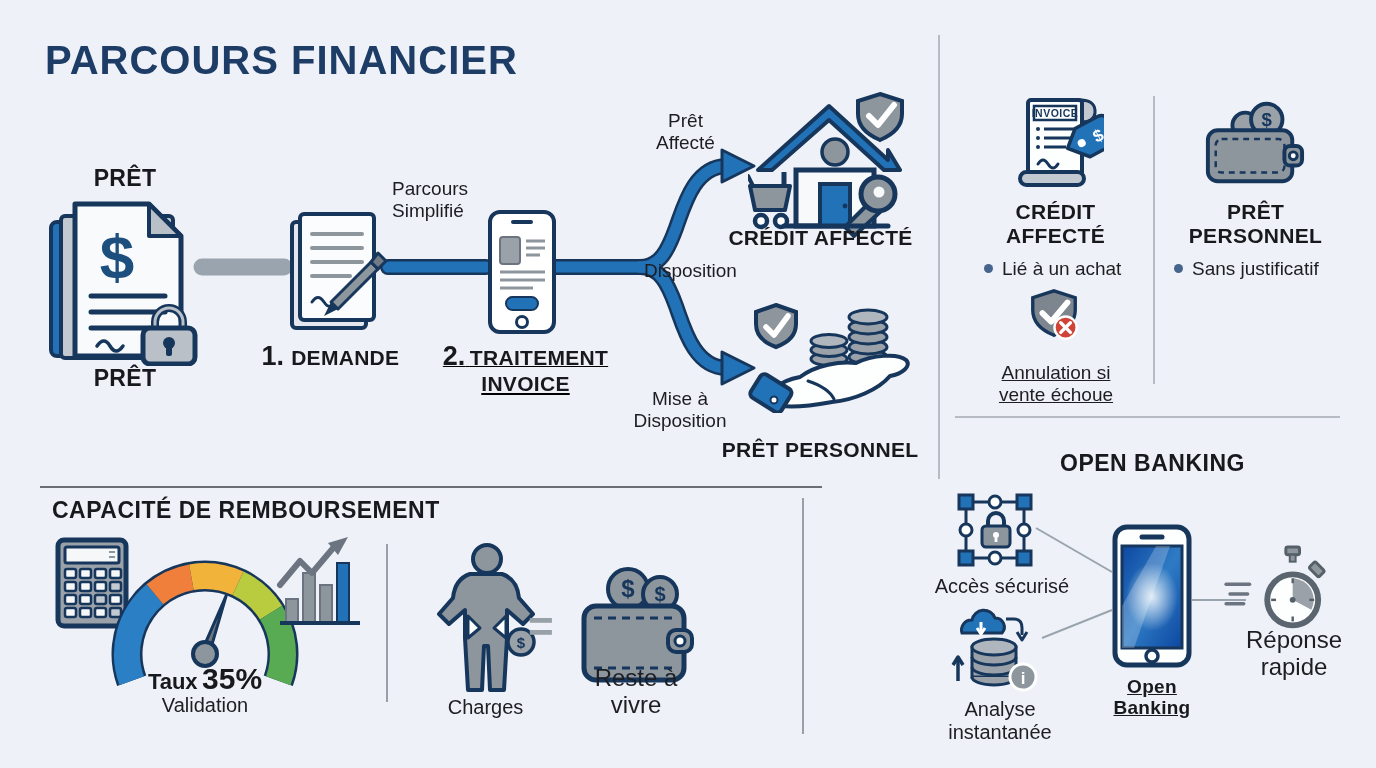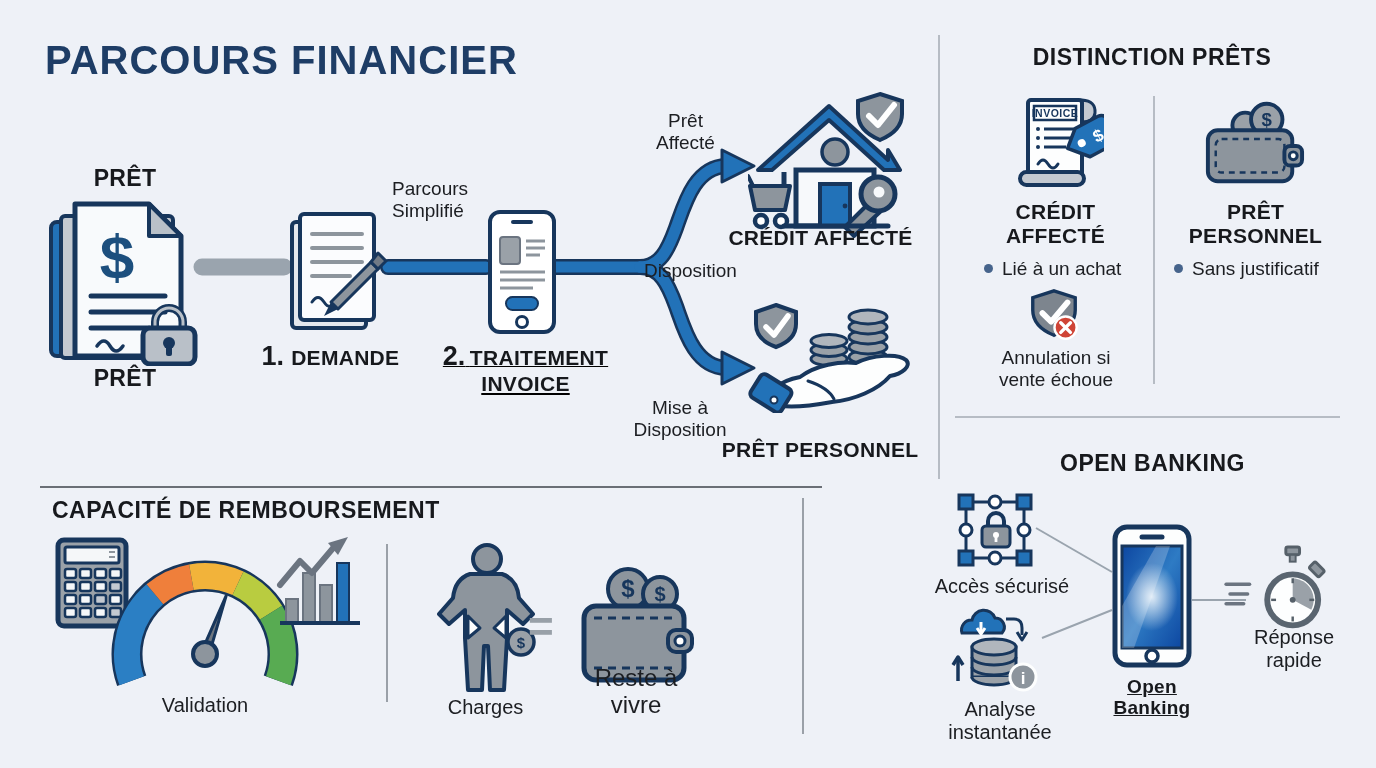--- a/index.html
+++ b/index.html
@@ -101,21 +101,21 @@
   </svg>
   <div class="abs ctr" style="left:438px;top:341px;width:175px;text-decoration:underline;">
     <div><span class="num">2.</span>
       <span class="lbl">TRAITEMENT</span></div>
     <div class="lbl">INVOICE</div>
   </div>
 
   <div class="abs note pre ctr" style="left:643px;top:110px;width:85px;">Prêt
 Affecté</div>
   <div class="abs note" style="left:644px;top:260px;width:100px;">Disposition</div>
-  <div class="abs note pre ctr" style="left:626px;top:388px;width:108px;margin-top:9px;">Mise à
+  <div class="abs note pre ctr" style="left:626px;top:388px;width:108px;">Mise à
 Disposition</div>
 
   <svg class="abs" style="left:748px;top:90px;" width="162" height="148" viewBox="0 0 162 148">
     <path d="M132,4 l22,7 v13 c0,13 -10,21 -22,26 c-12,-5 -22,-13 -22,-26 v-13 z" fill="#8d959d" stroke="#17365c" stroke-width="4"></path>
     <polyline points="121,26 130,35 146,15" fill="none" stroke="#ffffff" stroke-width="6" stroke-linecap="round" stroke-linejoin="round"></polyline>
     <polygon points="10,80 81,16 140,70 140,60 152,80 136,80 81,30 24,80" fill="#2272b8" stroke="#17365c" stroke-width="4" stroke-linejoin="round"></polygon>
     <line x1="36" y1="82" x2="36" y2="120" stroke="#17365c" stroke-width="5"></line>
     <rect x="48" y="80" width="78" height="56" fill="#f7f9fb" stroke="#17365c" stroke-width="5"></rect>
     <circle cx="87" cy="62" r="13" fill="#8d959d" stroke="#17365c" stroke-width="3.5"></circle>
     <rect x="72" y="94" width="30" height="42" fill="#2272b8" stroke="#17365c" stroke-width="4"></rect>
@@ -151,21 +151,20 @@
   </svg>
   <div class="abs lbl ctr" style="left:720px;top:438px;width:200px;">PRÊT PERSONNEL</div>
 
   <div class="abs div-v" style="left:938px;top:35px;height:444px;"></div>
   <div class="abs" style="left:40px;top:486px;width:782px;height:2px;background:#6a6f76;"></div>
   <div class="abs" style="left:802px;top:498px;width:2px;height:236px;background:#9aa0a8;"></div>
   <div class="abs div-h" style="left:955px;top:416px;width:385px;"></div>
   <div class="abs div-v" style="left:1153px;top:96px;height:288px;"></div>
   <div class="abs" style="left:386px;top:544px;width:2px;height:158px;background:#9aa0a8;"></div>
 
-  <div class="abs h2 ctr" style="left:962px;top:44px;width:380px;">DISTINCTION PRÊTS</div>
 
   <svg class="abs" style="left:1014px;top:96px;" width="90" height="96" viewBox="0 0 90 96">
     <path d="M68,4 q14,1 13,13 q-1,9 -13,9 Z" fill="#c3c9d1" stroke="#17365c" stroke-width="3"></path>
     <rect x="14" y="4" width="54" height="78" rx="3" fill="#fdfefe" stroke="#17365c" stroke-width="4"></rect>
     <rect x="20" y="10" width="42" height="14" fill="none" stroke="#17365c" stroke-width="2.5"></rect>
     <text x="41" y="21" font-size="10.5" font-weight="bold" letter-spacing="0.5" fill="#17365c" text-anchor="middle">INVOICE</text>
     <circle cx="24" cy="33" r="2" fill="#17365c"></circle>
       <line x1="30" y1="33" x2="60" y2="33" stroke="#17365c" stroke-width="3"></line>
     <circle cx="24" cy="42" r="2" fill="#17365c"></circle>
       <line x1="30" y1="42" x2="60" y2="42" stroke="#17365c" stroke-width="3"></line>
@@ -185,21 +184,21 @@
     <span class="dot"></span>
     <span class="note">Lié à un achat</span>
   </div>
   <svg class="abs" style="left:1026px;top:288px;" width="56" height="56" viewBox="0 0 58 56">
     <path d="M29,2 l22,7 v13 c0,13 -10,21 -22,26 c-12,-5 -22,-13 -22,-26 v-13 z" fill="#7d858e" stroke="#17365c" stroke-width="3.5"></path>
     <polyline points="17,25 26,34 43,14" fill="none" stroke="#ffffff" stroke-width="6" stroke-linecap="round" stroke-linejoin="round"></polyline>
     <circle cx="41" cy="40" r="11.5" fill="#cf4436" stroke="#ffffff" stroke-width="2.5"></circle>
     <line x1="36" y1="35" x2="46" y2="45" stroke="#ffffff" stroke-width="3.5" stroke-linecap="round"></line>
     <line x1="46" y1="35" x2="36" y2="45" stroke="#ffffff" stroke-width="3.5" stroke-linecap="round"></line>
   </svg>
-  <div class="abs note pre ctr" style="left:982px;top:347px;width:148px;">Annulation si
+  <div class="abs note pre ctr" style="left:982px;top:362px;width:148px;text-decoration:underline;">Annulation si
 vente échoue</div>
 
   <svg class="abs" style="left:1202px;top:98px;" width="104" height="92" viewBox="0 0 106 92">
     <circle cx="44" cy="27" r="13" fill="#9aa1a8" stroke="#17365c" stroke-width="4"></circle>
     <circle cx="66" cy="21" r="16" fill="#9aa1a8" stroke="#17365c" stroke-width="4"></circle>
     <text x="66" y="28" font-size="19" font-weight="bold" fill="#17365c" text-anchor="middle">$</text>
     <rect x="6" y="32" width="86" height="52" rx="10" fill="#8d959d" stroke="#17365c" stroke-width="4"></rect>
     <rect x="14" y="41" width="70" height="34" rx="6" fill="none" stroke="#17365c" stroke-width="2.5" stroke-dasharray="6,5"></rect>
     <rect x="84" y="48" width="18" height="20" rx="6" fill="#8d959d" stroke="#17365c" stroke-width="4"></rect>
     <circle cx="93" cy="58" r="4" fill="#ffffff" stroke="#17365c" stroke-width="3"></circle>
@@ -287,21 +286,21 @@
     <rect x="69" y="10" width="6" height="7" fill="#8d959d" stroke="#566069" stroke-width="2"></rect>
     <rect x="-1" y="-5" width="14" height="9" rx="2" transform="translate(92,21) rotate(45)" fill="#8d959d" stroke="#566069" stroke-width="3"></rect>
     <circle cx="72" cy="56" r="26" fill="#fdfefe" stroke="#5a6570" stroke-width="6"></circle>
     <path d="M72,56 L72,34 A22,22 0 0 1 91,66 Z" fill="#9aa1a8"></path>
     <line x1="72" y1="34" x2="72" y2="39" stroke="#566069" stroke-width="2.5"></line>
     <line x1="94" y1="56" x2="89" y2="56" stroke="#566069" stroke-width="2.5"></line>
     <line x1="72" y1="78" x2="72" y2="73" stroke="#566069" stroke-width="2.5"></line>
     <line x1="50" y1="56" x2="55" y2="56" stroke="#566069" stroke-width="2.5"></line>
     <circle cx="72" cy="56" r="3" fill="#566069"></circle>
   </svg>
-  <div class="abs note pre ctr" style="left:1238px;top:626px;width:112px;font-size:20px;">Réponse
+  <div class="abs note pre ctr" style="left:1238px;top:626px;width:112px;font-size:24px;">Réponse
 rapide</div>
 
   <div class="abs h2" style="left:52px;top:497px;">CAPACITÉ DE REMBOURSEMENT</div>
 
   <svg class="abs" style="left:55px;top:537px;" width="74" height="92" viewBox="0 0 74 92">
     <rect x="3" y="3" width="68" height="86" rx="6" fill="#9aa1a8" stroke="#17365c" stroke-width="5"></rect>
     <rect x="10" y="10" width="54" height="16" rx="2" fill="#f5f7f9" stroke="#17365c" stroke-width="3"></rect>
     <line x1="54" y1="15" x2="60" y2="15" stroke="#8d959d" stroke-width="2"></line>
     <line x1="54" y1="20" x2="60" y2="20" stroke="#8d959d" stroke-width="2"></line>
     <g fill="#f5f7f9" stroke="#17365c" stroke-width="2.5">
@@ -327,20 +326,24 @@
   <svg class="abs" style="left:110px;top:549px;" width="190" height="160" viewBox="0 0 190 160">
     <path d="M21.7,131.7 A78,78 0 1 1 168.3,131.7" fill="none" stroke="#17365c" stroke-width="31"></path>
     <path d="M21.7,131.7 A78,78 0 0 1 44.9,45.2" fill="none" stroke="#2b7fc4" stroke-width="26"></path>
     <path d="M44.9,45.2 A78,78 0 0 1 81.4,28.2" fill="none" stroke="#ef7f3b" stroke-width="26"></path>
     <path d="M81.4,28.2 A78,78 0 0 1 128.0,34.3" fill="none" stroke="#f2b33a" stroke-width="26"></path>
     <path d="M128.0,34.3 A78,78 0 0 1 161.1,63.7" fill="none" stroke="#b9cc40" stroke-width="26"></path>
     <path d="M161.1,63.7 A78,78 0 0 1 168.3,131.7" fill="none" stroke="#58ab52" stroke-width="26"></path>
     <polygon points="116.2,46.7 98.8,106.4 91.2,103.6" fill="#6f7780" stroke="#17365c" stroke-width="3" stroke-linejoin="round"></polygon>
     <circle cx="95" cy="105" r="12" fill="#8d959d" stroke="#17365c" stroke-width="4"></circle>
   </svg>
+  <div class="abs ctr" style="left:120px;top:662px;width:170px;">
+    <span style="font-size:22px;font-weight:600;color:#17191d;">Taux</span>
+    <span style="font-size:30px;font-weight:bold;color:#17191d;">35%</span>
+  </div>
   <div class="abs ctr" style="left:115px;top:694px;width:180px;font-size:20px;font-weight:500;color:#1c1e22;">Validation</div>
 
   <svg class="abs" style="left:276px;top:535px;" width="88" height="92" viewBox="0 0 88 92">
     <rect x="10" y="64" width="12" height="24" fill="#8d959d" stroke="#6b7480" stroke-width="2"></rect>
     <rect x="27" y="38" width="12" height="50" fill="#8d959d" stroke="#6b7480" stroke-width="2"></rect>
     <rect x="44" y="50" width="12" height="38" fill="#8d959d" stroke="#6b7480" stroke-width="2"></rect>
     <rect x="61" y="28" width="12" height="60" fill="#2272b8" stroke="#17365c" stroke-width="2"></rect>
     <line x1="4" y1="88" x2="84" y2="88" stroke="#17365c" stroke-width="4"></line>
     <polyline points="4,50 24,26 36,38 58,12" fill="none" stroke="#6b7480" stroke-width="6" stroke-linecap="round" stroke-linejoin="round"></polyline>
     <polygon points="72,2 52,8 62,20" fill="#6b7480"></polygon>

